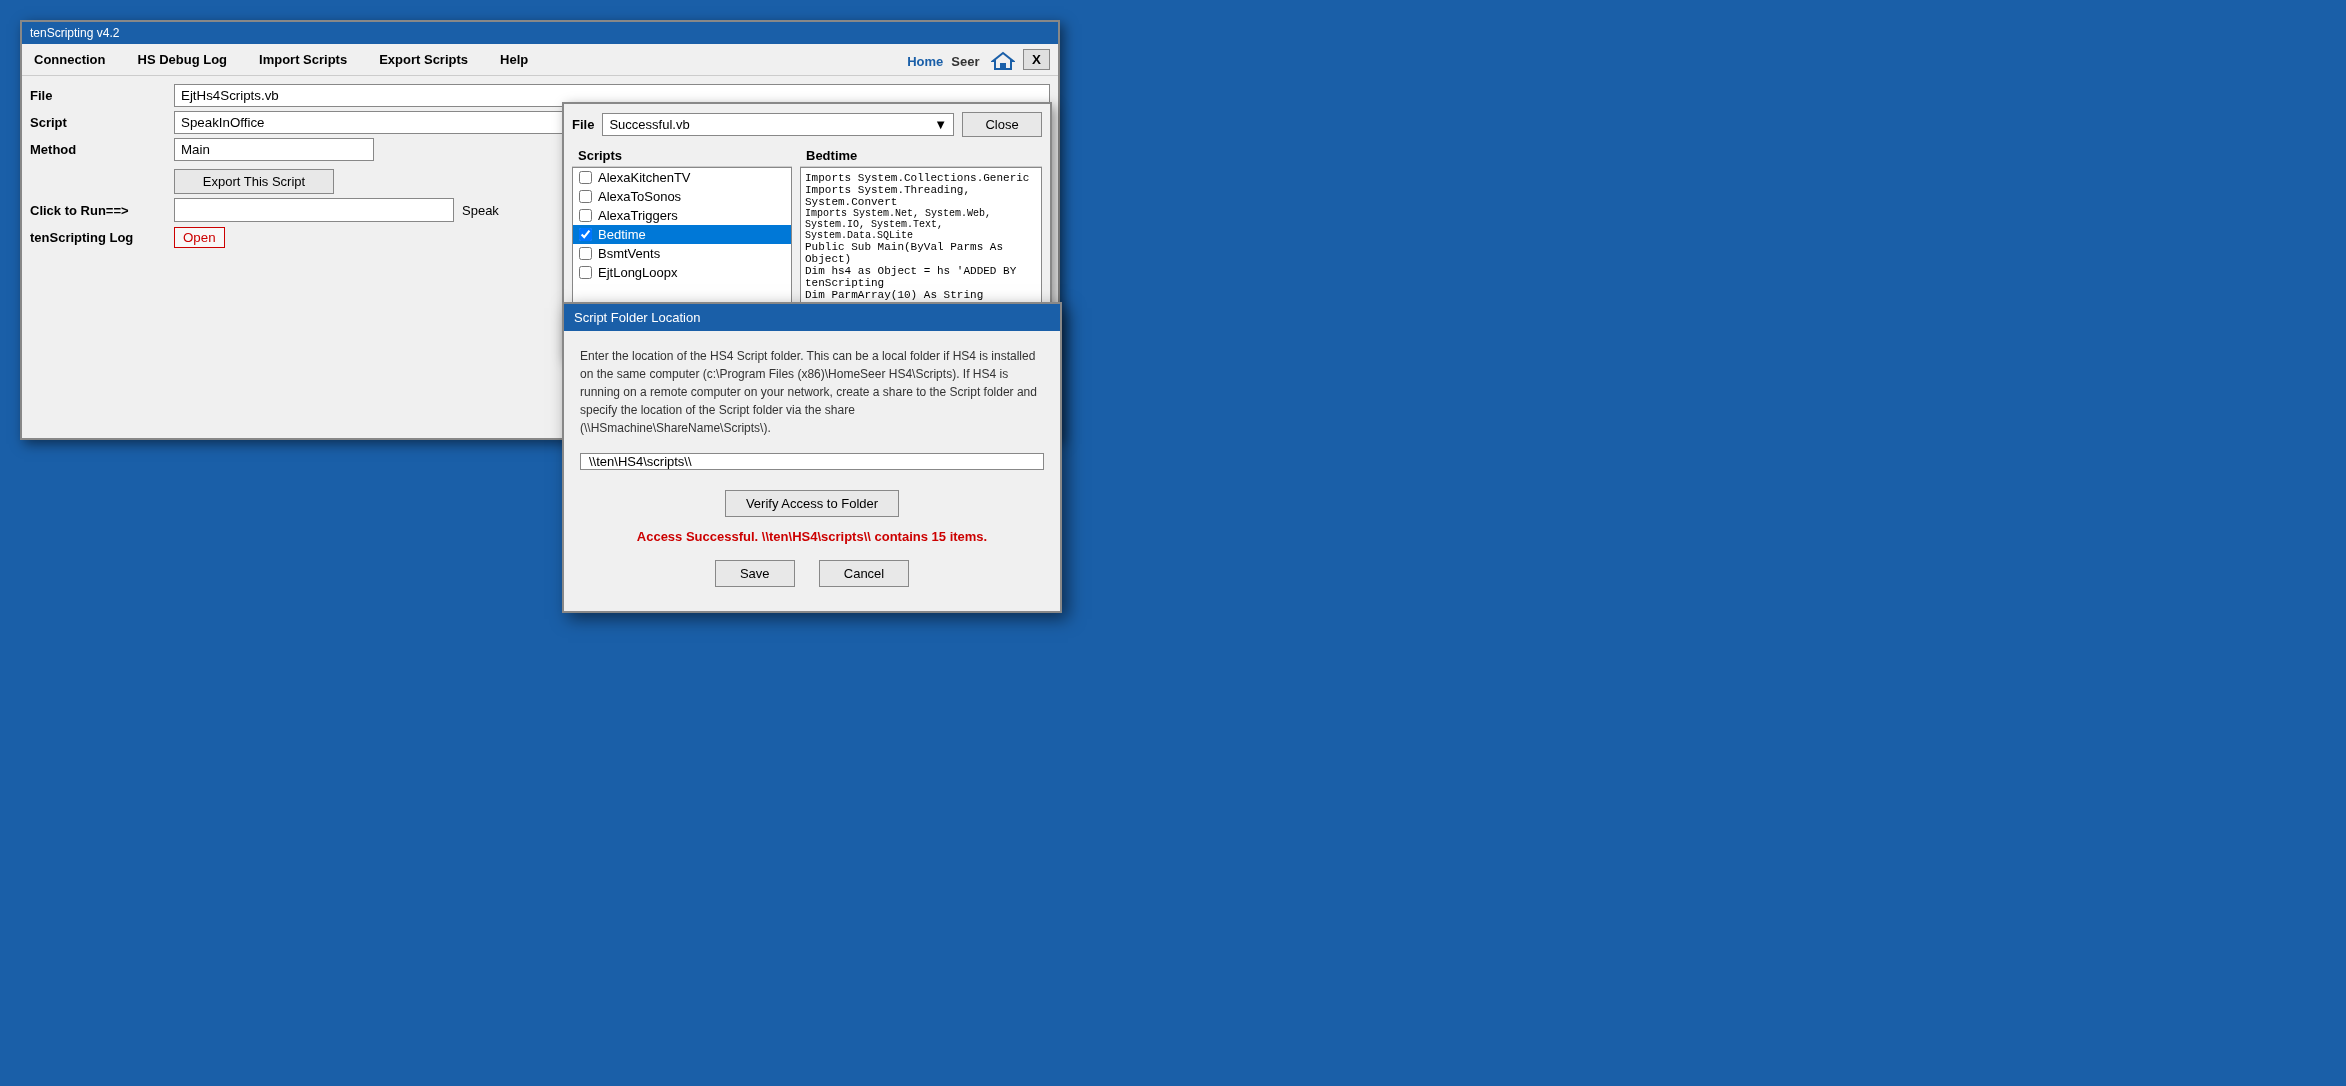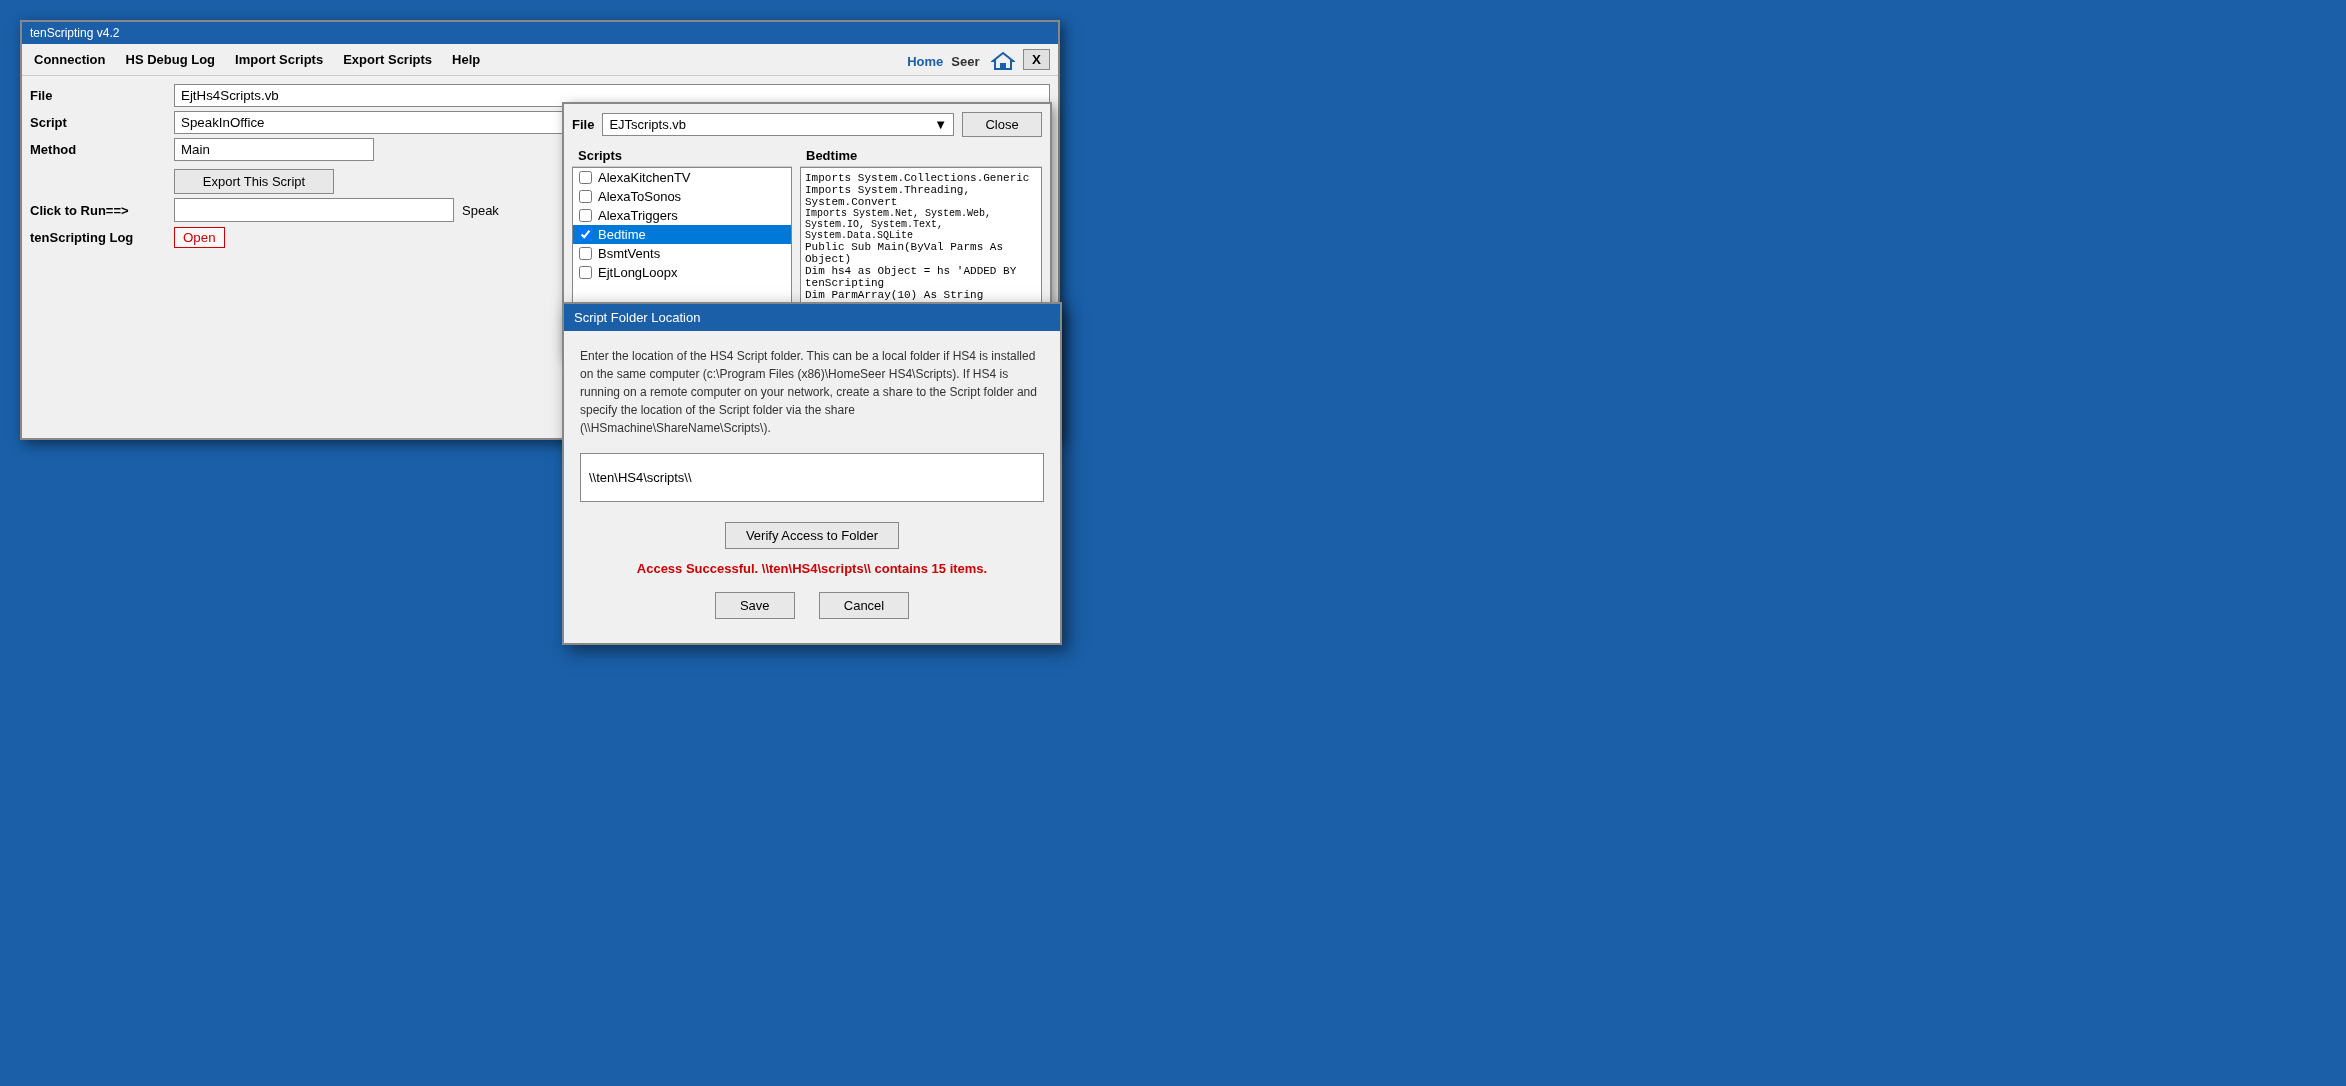--- a/index.html
+++ b/index.html
@@ -34,21 +34,21 @@
       display: flex;
       align-items: center;
     }
 
     .menu-bar {
       background: #f0f0f0;
       border-bottom: 1px solid #ccc;
       padding: 4px 8px;
       display: flex;
       align-items: center;
-      gap: 12px;
+      gap: 24px;
     }
 
     .menu-bar span {
       font-weight: bold;
       font-size: 13px;
       cursor: pointer;
       padding: 2px 4px;
     }
 
     .homeseer-logo {
@@ -247,21 +247,21 @@
     .dialog-desc {
       font-size: 12px;
       color: #333;
       margin-bottom: 16px;
       line-height: 1.5;
     }
 
     .dialog-input {
       border: 1px solid #888;
       background: white;
-      padding: 16px 8px;
+      padding: 0 8px;
       width: 100%;
       margin-bottom: 12px;
       font-size: 13px;
     }
 
     .verify-btn {
       display: block;
       margin: 8px auto 12px auto;
       border: 1px solid #888;
       background: #e8e8e8;
@@ -358,21 +358,21 @@
       <button class="open-btn">Open</button>
     </div>
   </div>
 
   <div class="export-panel">
     <div class="export-panel-body">
 
       <div class="file-row">
         <span class="label">File</span>
         <div class="file-dropdown">
-          <span>EJTscripts.vb</span>
+          <span>Successful.vb</span>
           <span>▼</span>
         </div>
         <button class="btn" style="min-width:80px;">Close</button>
       </div>
 
       <div class="two-col">
 
         <div>
           <div class="scripts-panel-header">Scripts</div>
           <div class="scripts-panel">

